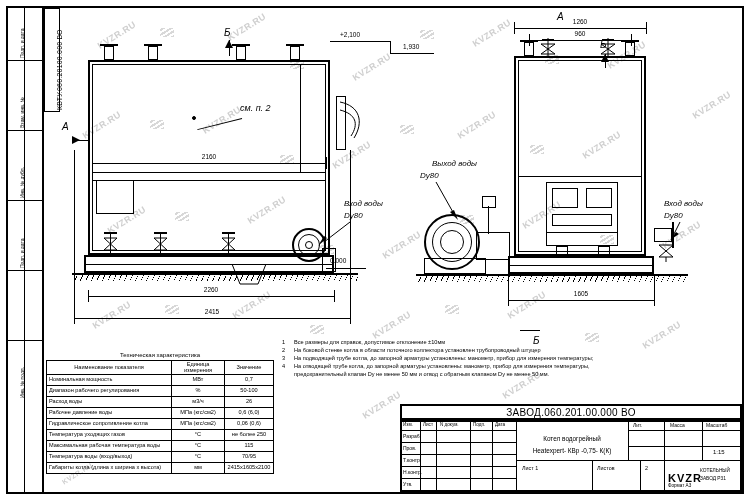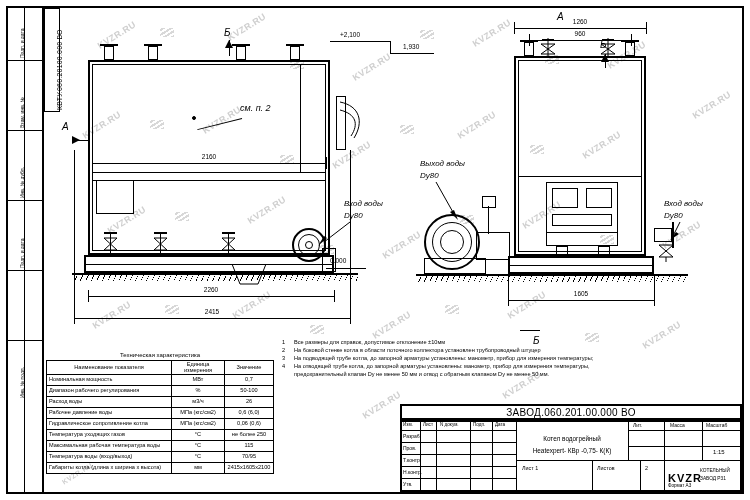--- a/index.html
+++ b/index.html
@@ -283,21 +283,21 @@
   <div class="txt c dim" style="left:580px;top:31px;">960</div>
 
   <div class="ln h" style="left:508px;top:300px;width:146px;"></div>
   <div class="ln v" style="left:508px;top:294px;height:12px;"></div>
   <div class="ln v" style="left:654px;top:294px;height:12px;"></div>
   <div class="txt c dim" style="left:581px;top:291px;">1605</div>
 
   <div class="ln v" style="left:508px;top:276px;height:26px;"></div>
   <div class="ln v" style="left:654px;top:276px;height:26px;"></div>
 
-  <div class="txt arrowtxt ital" style="left:420px;top:160px;">Выход воды</div>
+  <div class="txt arrowtxt ital" style="left:432px;top:160px;">Выход воды</div>
   <div class="txt arrowtxt ital" style="left:420px;top:172px;">Dy80</div>
   <svg style="position:absolute;left:432px;top:180px;width:30px;height:40px;">
     <line x1="4" y1="2" x2="22" y2="34" stroke="#000"></line>
     <polygon points="26,40 18,32 22,30" fill="#000"></polygon>
   </svg>
 
   <div class="txt arrowtxt ital" style="left:664px;top:200px;">Вход воды</div>
   <div class="txt arrowtxt ital" style="left:664px;top:212px;">Dy80</div>
   <svg style="position:absolute;left:668px;top:220px;width:18px;height:20px;">
     <line x1="12" y1="2" x2="6" y2="14" stroke="#000"></line>

